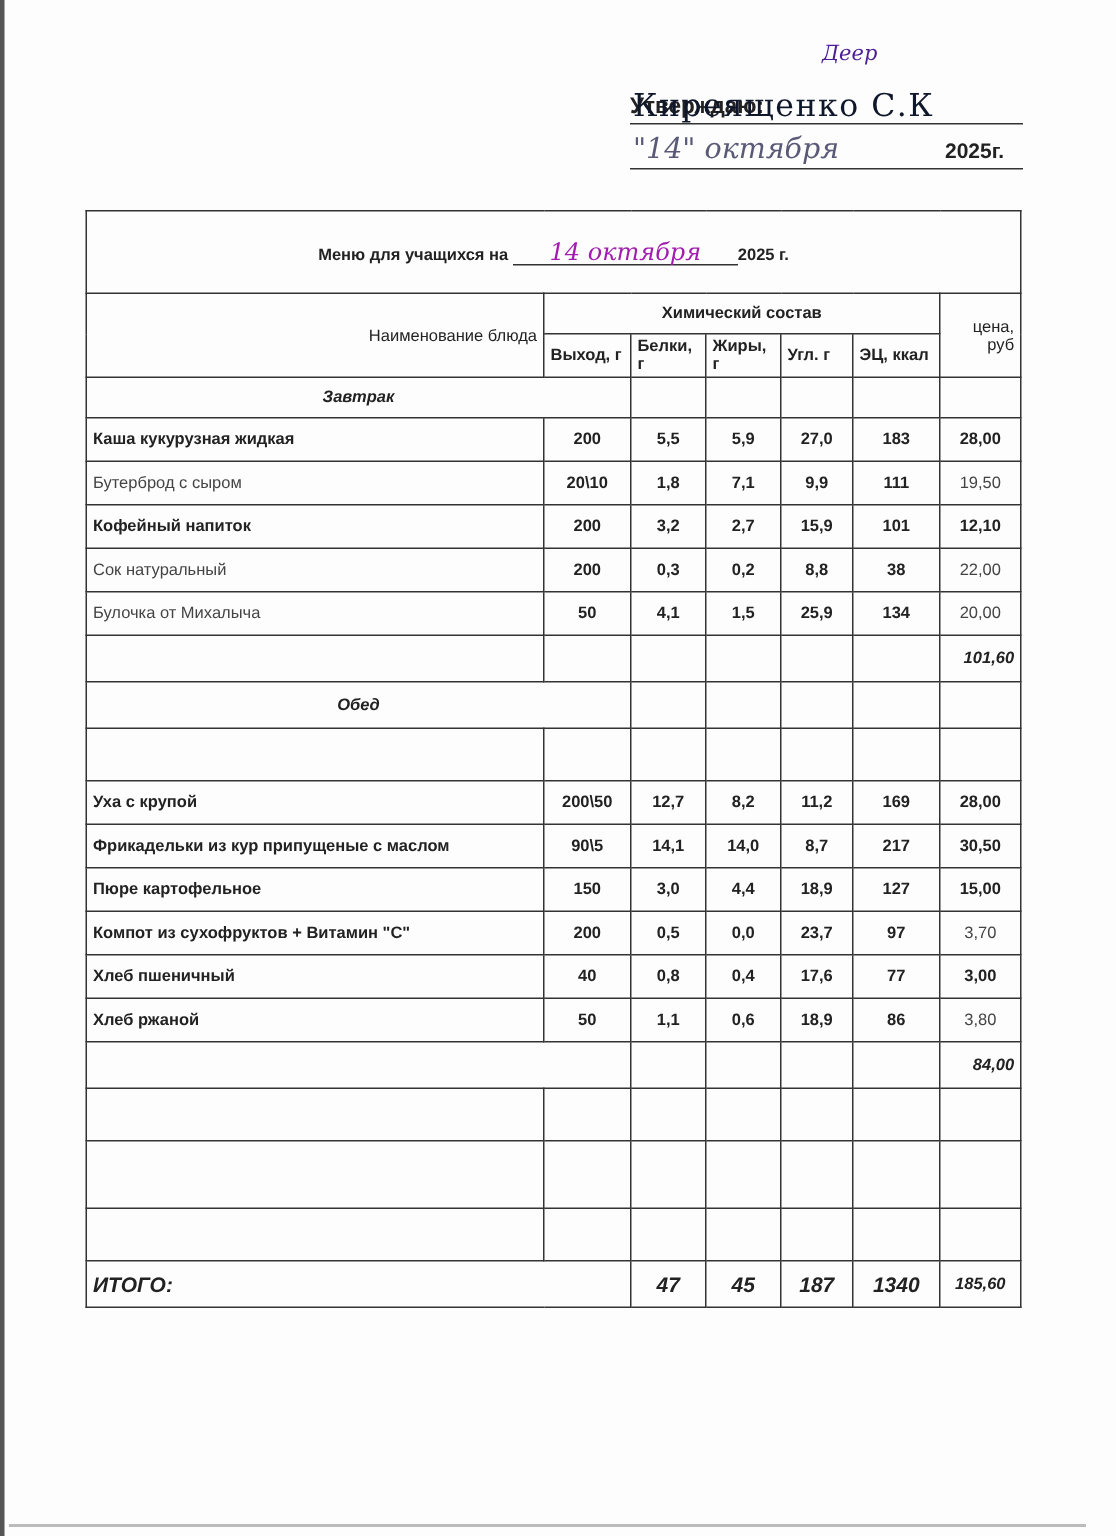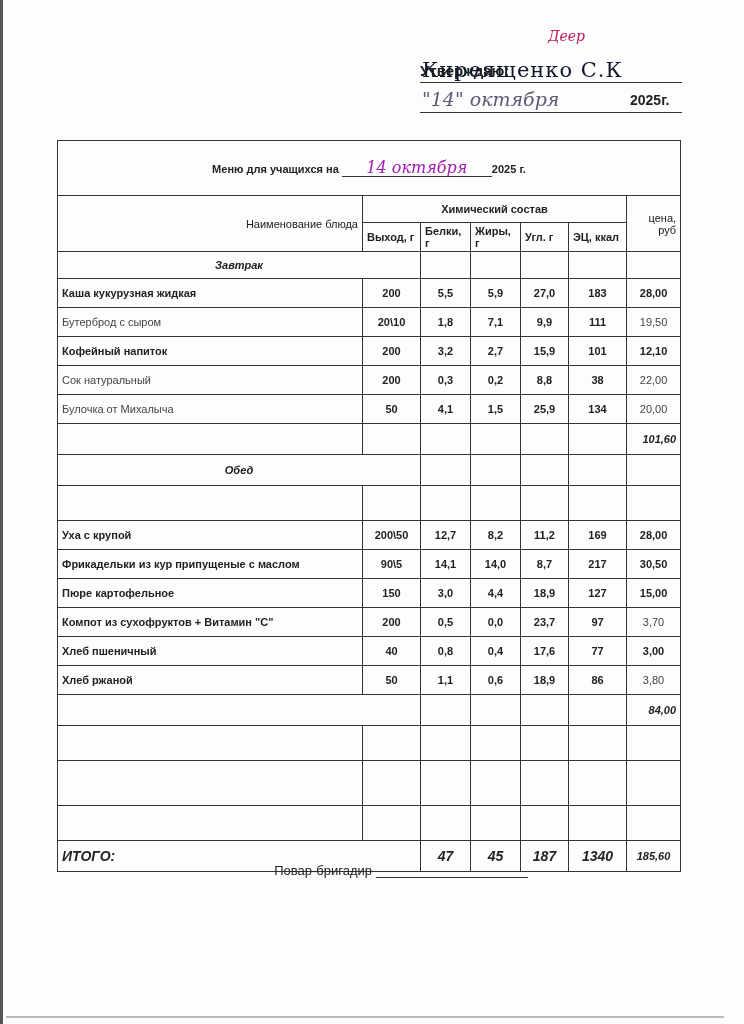--- a/index.html
+++ b/index.html
@@ -2,21 +2,21 @@
 <html><head>
 <meta charset="utf-8">
 <style>
   html, body { margin:0; padding:0; }
   body { width:744px; height:1024px; background:#fdfdfd; position:relative; overflow:hidden;
          font-family:"Liberation Sans", sans-serif; color:#222; }
   .scan-left { position:absolute; left:0; top:0; width:3px; height:1024px; background:#555; }
   .scan-bottom { position:absolute; left:6px; right:20px; top:1016px; height:2px; background:#bbb; }
   .approve { position:absolute; left:420px; top:30px; width:262px; }
   .approve .label { position:absolute; left:0; top:8px; font-weight:bold; font-size:15px;margin-top:24px; }
-  .approve .sig { position:absolute; left:128px; top:-2px; font-family:"DejaVu Serif", serif; font-style:italic; font-size:14px; color:#be185d; }
+  .approve .sig { position:absolute; left:128px; top:-2px; font-family:"DejaVu Serif", serif; font-style:italic; font-size:14px; color:#4c1d95; }
   .approve .line1 { position:absolute; left:0; top:52px; width:262px; border-bottom:1.5px solid #333; height:0; }
   .approve .hand1 { position:absolute; left:2px; top:28px; font-family:"DejaVu Serif", serif; font-size:21px; color:#0f172a; letter-spacing:1px; }
   .approve .hand2 { position:absolute; left:2px; top:58px; font-family:"DejaVu Serif", serif; font-style:italic; font-size:19px; color:#5a5a78; }
   .approve .year { position:absolute; left:210px; top:62px; font-weight:bold; font-size:14px; }
   .approve .line2 { position:absolute; left:0; top:82px; width:262px; border-bottom:1.5px solid #333; height:0; }
 
   table.menu { position:absolute; left:57px; top:140px; width:623px; border-collapse:collapse; table-layout:fixed; }
   table.menu td { border:1.3px solid #333; padding:0 4px; font-size:11px; vertical-align:middle; }
   .title-cell { height:54px; text-align:center; font-weight:bold; font-size:18px; }
   .title-cell .date { display:inline-block; width:150px; border-bottom:1.5px solid #333; font-family:"DejaVu Serif", serif; font-style:italic; font-weight:normal; font-size:16px; color:#a21caf; text-align:center; line-height:16px; }
@@ -264,17 +264,13 @@
     <td class="tnum">47</td>
     <td class="tnum">45</td>
     <td class="tnum">187</td>
     <td class="tnum">1340</td>
     <td class="tprice">185,60</td>
   </tr>
 </tbody>
   </table>
 
 <div class="signs">
-  <div class="sign-row">
-    <span class="lbl">Повар-бригадир</span>
-    <span class="ln"></span>
-  </div>
 </div>
 
 </body></html>

